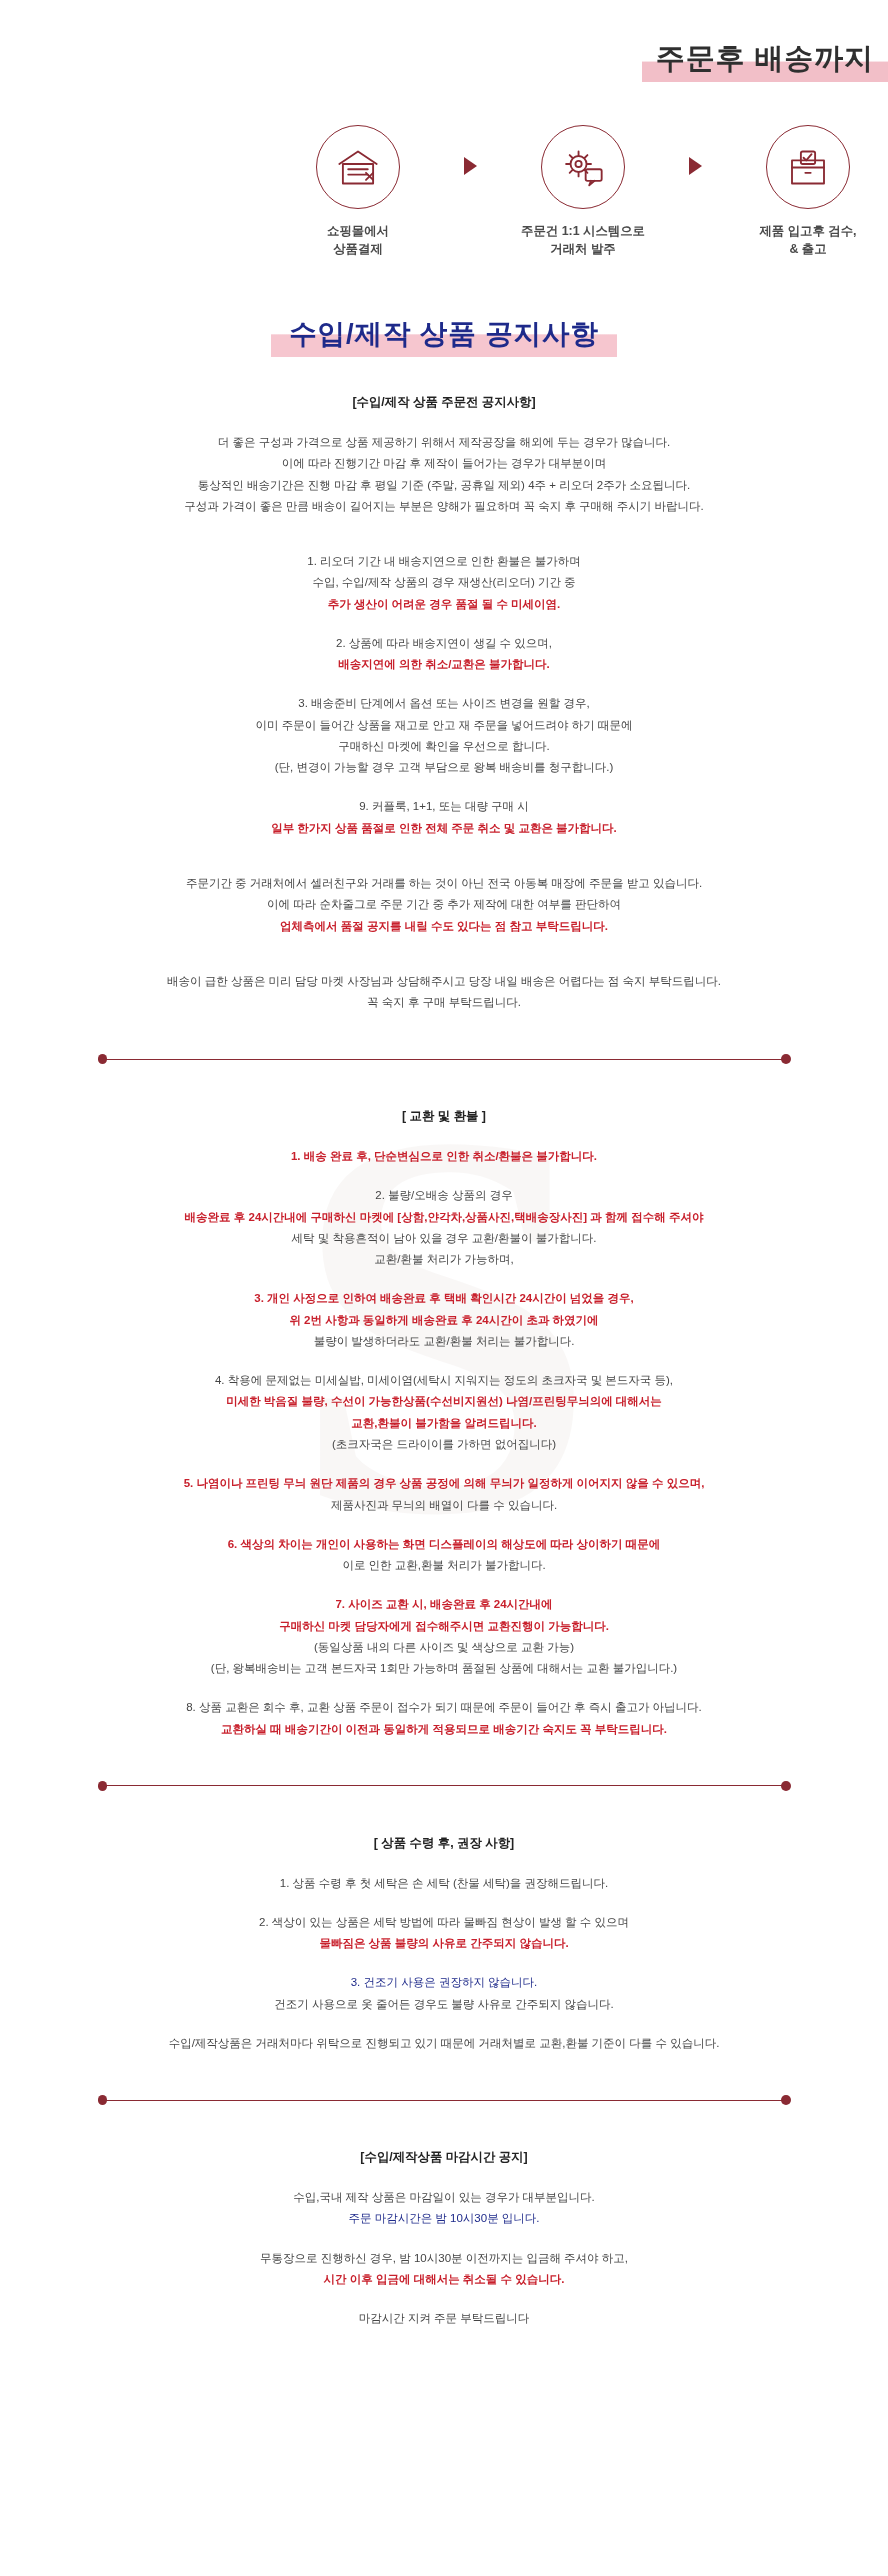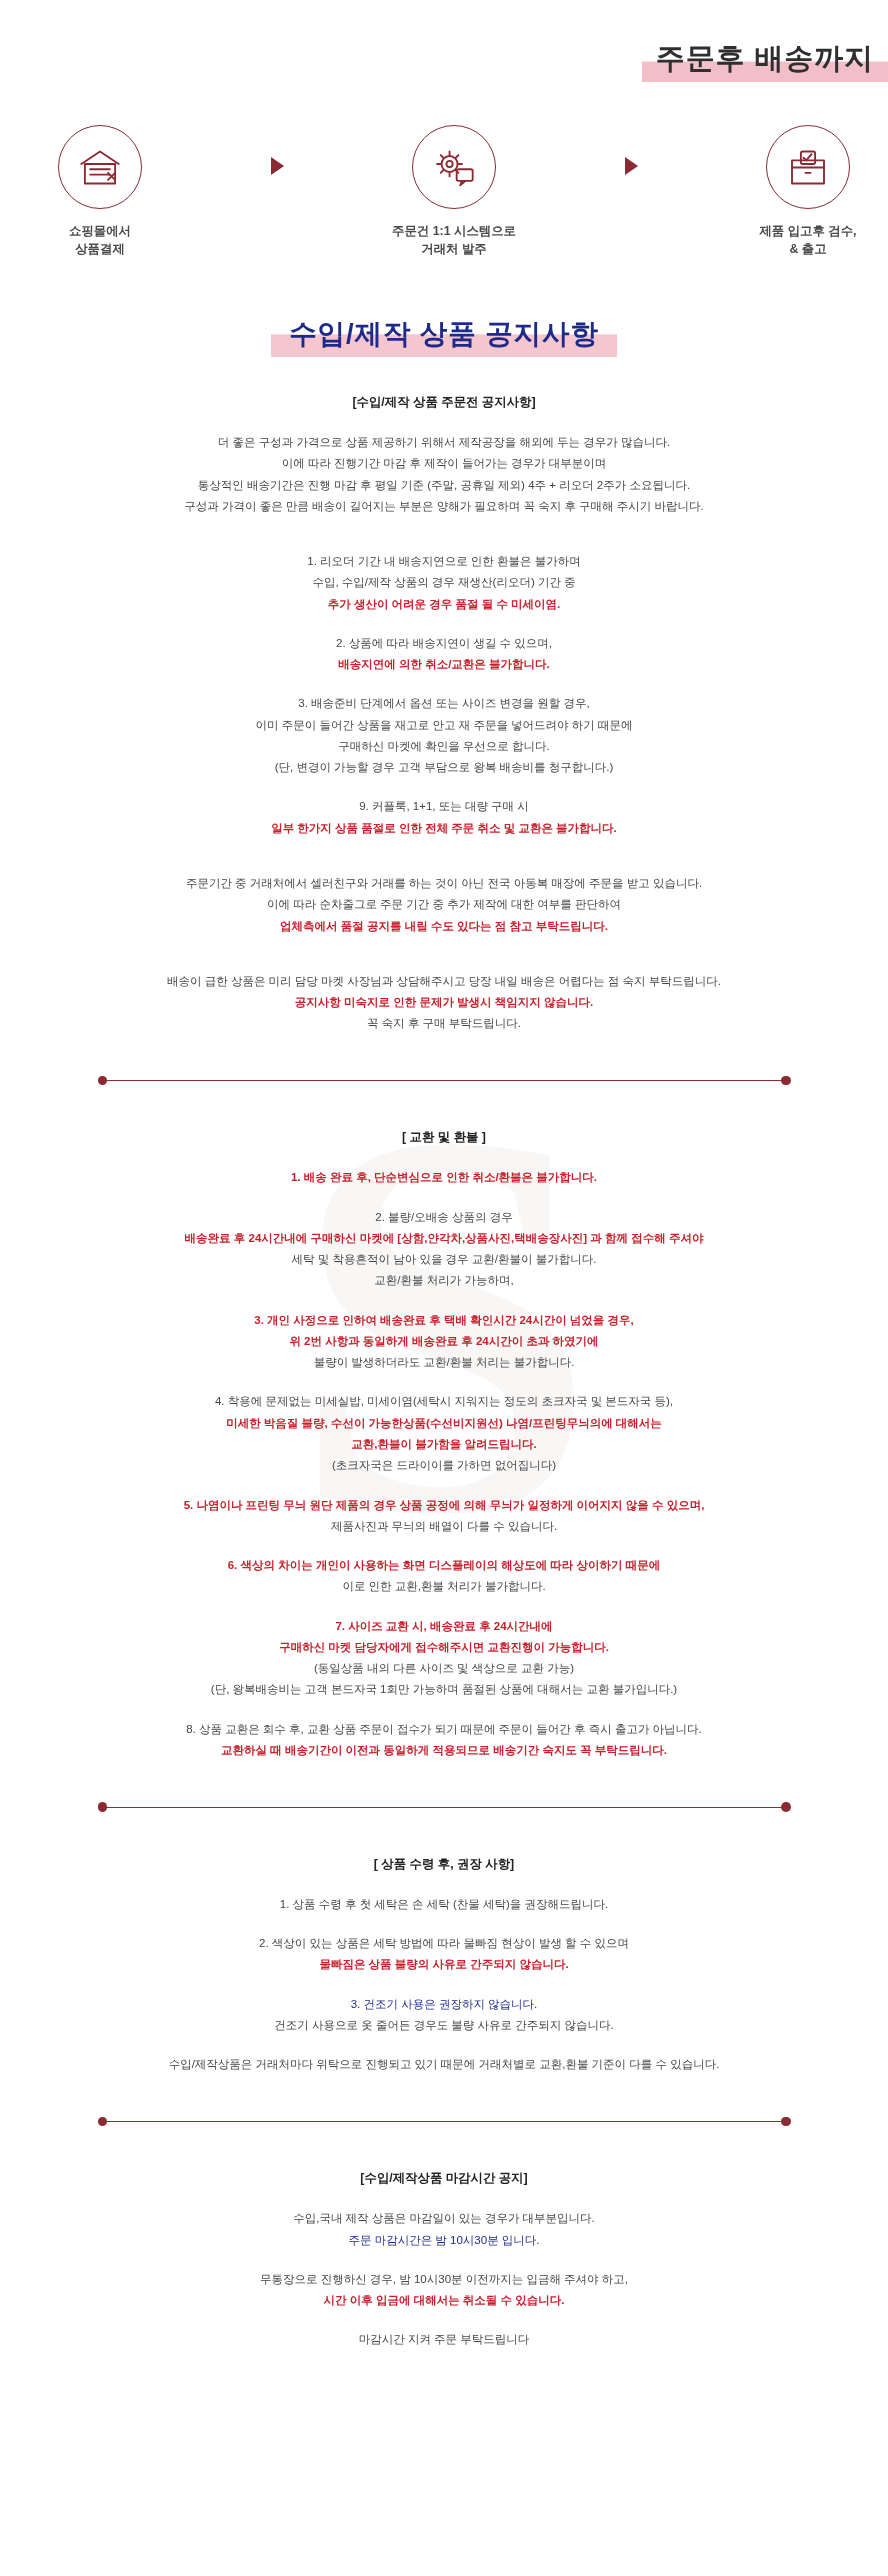--- a/index.html
+++ b/index.html
@@ -47,21 +47,21 @@
     color:#2f2f2f;
     letter-spacing:0.9px;
     background:linear-gradient(to top, #f2bfc8 0%, #f2bfc8 45%, rgba(242,191,200,0) 46%);
     padding:1.8px 14px 3.6px 14px;
   }
 
   
   .steps{
     margin-top:43px;
     display:flex;
-    justify-content:space-between;
+    justify-content:flex-end;
     align-items:flex-start;
     gap:12px;
     padding-left:20px;
   }
   .step{
     width:160px;
     text-align:center;
   }
   .circle{
     width:82px;height:82px;
@@ -255,21 +255,20 @@
         </div>
         <div style="height: 30px;"></div>
         <div class="block">
           <p>주문기간 중 거래처에서 셀러친구와 거래를 하는 것이 아닌 전국 아동복 매장에 주문을 받고 있습니다.</p>
           <p>이에 따라 순차줄그로 주문 기간 중 추가 제작에 대한 여부를 판단하여</p>
           <p class="red">업체측에서 품절 공지를 내릴 수도 있다는 점 참고 부탁드립니다.</p>
         </div>
         <div style="height: 30px;"></div>
         <div class="block">
           <p>배송이 급한 상품은 미리 담당 마켓 사장님과 상담해주시고 당장 내일 배송은 어렵다는 점 숙지 부탁드립니다.</p>
-          <p class="red">공지사항 미숙지로 인한 문제가 발생시 책임지지 않습니다.</p>
           <p>꼭 숙지 후 구매 부탁드립니다.</p>
         </div>
         <div class="divider">
           <div class="line"></div>
           <div class="dot l"></div>
           <div class="dot r"></div>
         </div>
         <div class="block">
           <p class="b-title">[ 교환 및 환불 ]</p>
           <div class="gap-md"></div>

